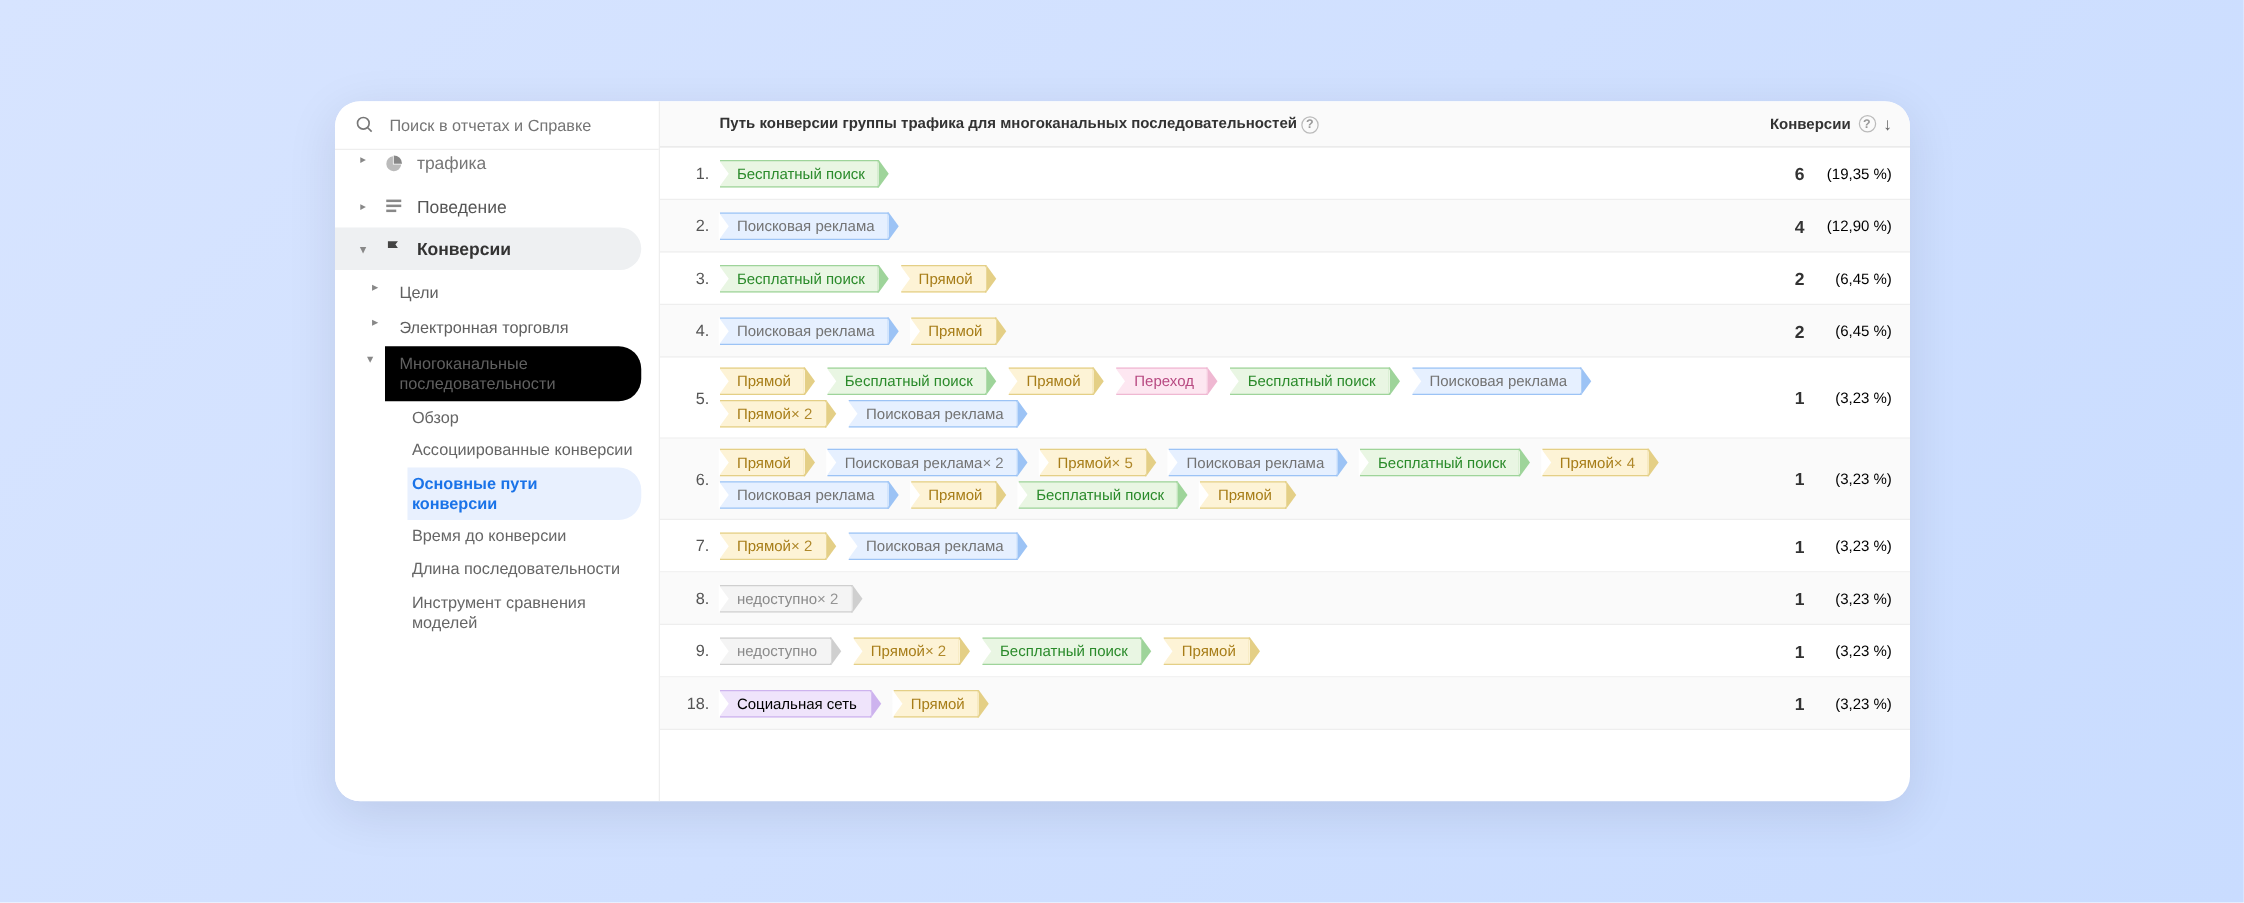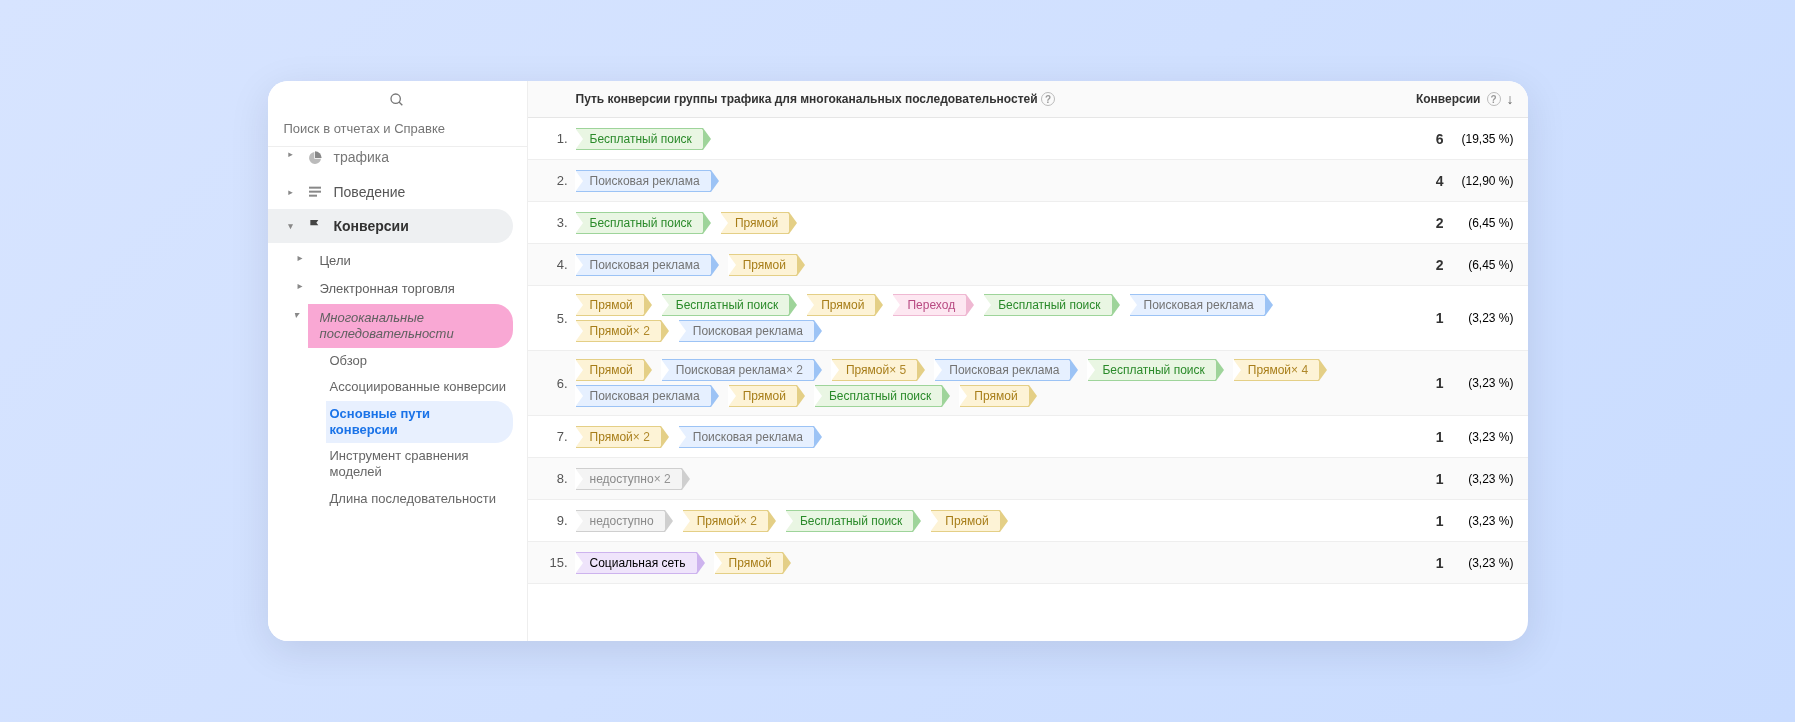--- a/index.html
+++ b/index.html
@@ -31,21 +31,20 @@
     display: flex;
     flex-direction: column;
     background: #fff;
   }
   .search-row {
     display: flex;
     align-items: center;
     padding: 10px 16px;
     gap: 12px;
     border-bottom: 1px solid #eee;
-    flex-direction: column;
   }
   .search-row input {
     border: none;
     outline: none;
     font-size: 13px;
     color: #888;
     width: 100%;
   }
   .nav-top-item {
     display: flex;
@@ -94,26 +93,25 @@
     border: none;
   }
   .sub-item.expanded::before {
     content: '▾';
     left: -14px; top: 5px;
     font-size: 10px;
     color: #888;
     border: none;
   }
   .sub-item.selected-bg {
-    background: #f9a8d4;
+    background: #000000;
     border-radius: 0 18px 18px 0;
     margin-right: 14px;
     margin-left: -4px;
     padding-left: 12px;
-    font-style: italic;
   }
   .leaf-list { padding-left: 14px; }
   .leaf-item {
     padding: 5px 18px 5px 4px;
     color: #666;
     font-size: 13px;
     line-height: 1.25;
     cursor: pointer;
   }
   .leaf-item.active {
@@ -259,22 +257,23 @@
 
     <div class="sub-list">
       <div class="sub-item expandable">Цели</div>
       <div class="sub-item expandable">Электронная торговля</div>
       <div class="sub-item expanded selected-bg">Многоканальные последовательности</div>
 
       <div class="leaf-list">
         <div class="leaf-item">Обзор</div>
         <div class="leaf-item">Ассоциированные конверсии</div>
         <div class="leaf-item active">Основные пути конверсии</div>
+        <div class="leaf-item">Время до конверсии</div>
+        <div class="leaf-item">Длина последовательности</div>
         <div class="leaf-item">Инструмент сравнения моделей</div>
-        <div class="leaf-item">Длина последовательности</div>
       </div>
     </div>
   </div>
 
   <div class="main">
     <div class="table-header">
       <div style="width:34px"></div>
       <div class="th-path">
         <span>Путь конверсии группы трафика для многоканальных последовательностей</span>
         <span class="help-q">?</span>
@@ -375,21 +374,21 @@
           <div class="row-path">
             <span class="tag unavailable">недоступно<span class="inner-after"></span></span>
             <span class="tag direct">Прямой<span class="mult"> × 2</span><span class="inner-after"></span></span>
             <span class="tag organic">Бесплатный поиск<span class="inner-after"></span></span>
             <span class="tag direct">Прямой<span class="inner-after"></span></span>
           </div>
           <div class="row-conv">1</div>
           <div class="row-pct">(3,23 %)</div>
         </div>
         <div class="row">
-          <div class="row-num">15.</div>
+          <div class="row-num">18.</div>
           <div class="row-path">
             <span class="tag social">Социальная сеть<span class="inner-after"></span></span>
             <span class="tag direct">Прямой<span class="inner-after"></span></span>
           </div>
           <div class="row-conv">1</div>
           <div class="row-pct">(3,23 %)</div>
         </div>
       </div>
   </div>
 </div>

